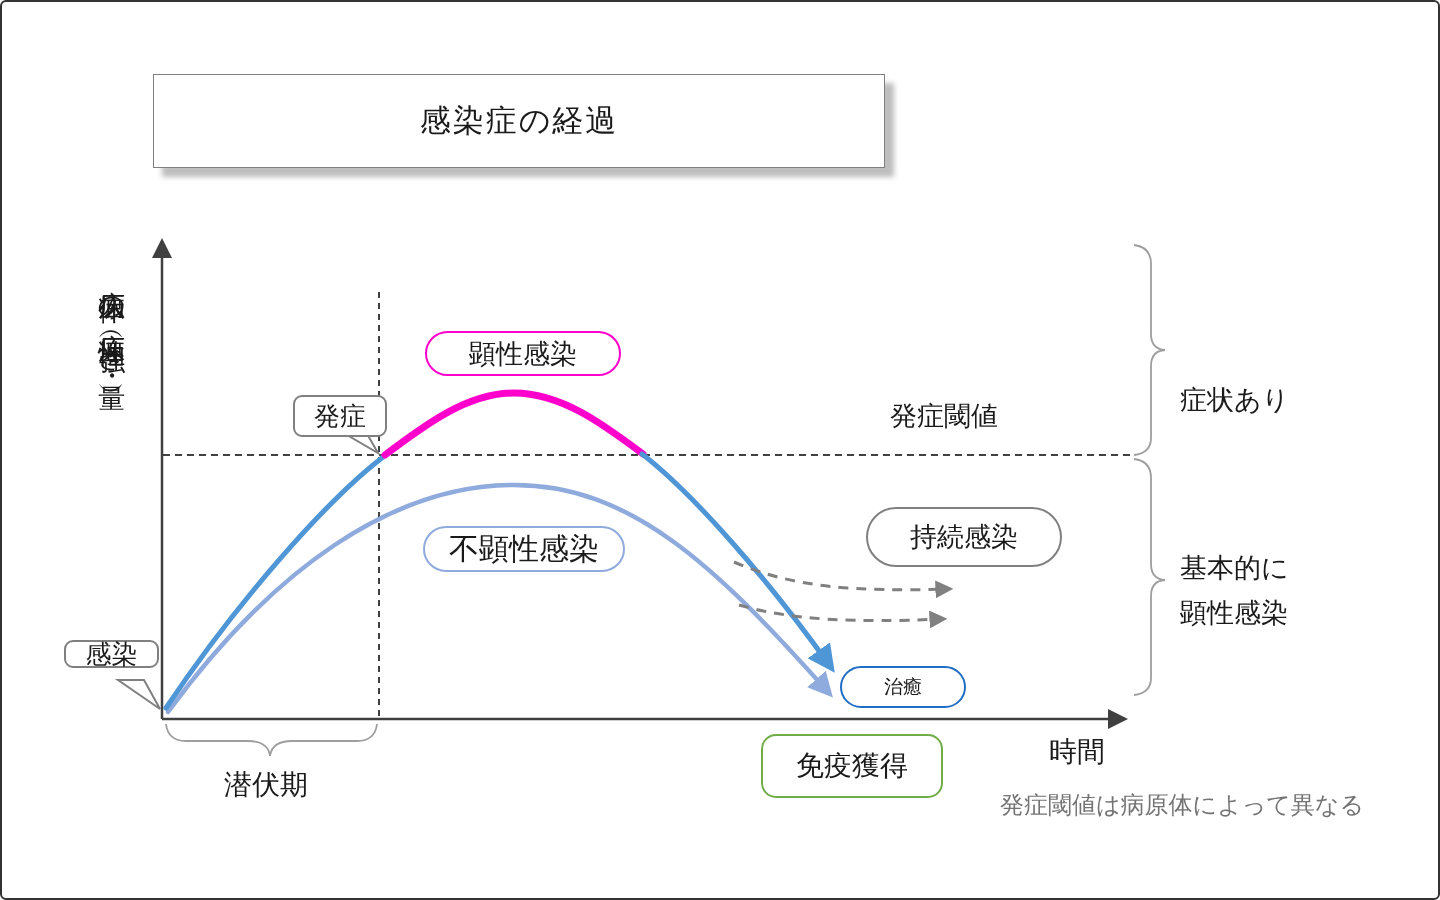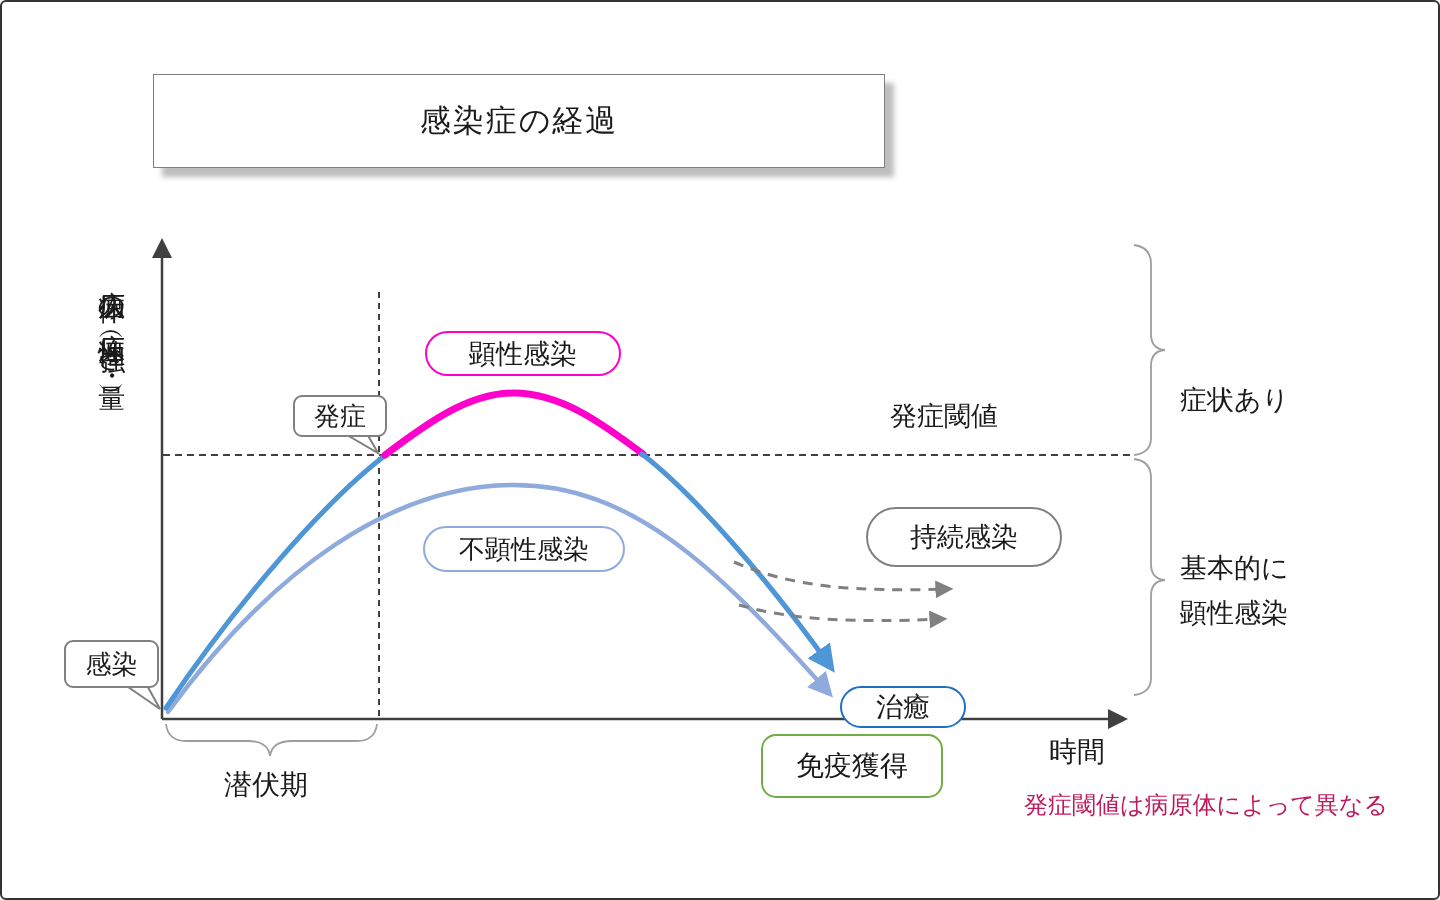--- a/index.html
+++ b/index.html
@@ -42,35 +42,35 @@
   .y-label{
     left:94px;top:268px;
     writing-mode:vertical-rl;
     font-size:27px;letter-spacing:3px;
     line-height:1.1;
   }
 
   .txt{white-space:nowrap;}
   .t27{font-size:27px;}
   .t28{font-size:28px;}
-  .t24{font-size:24px;color:#be185d;margin-left:24px;}
+  .t24{font-size:24px;color:#737373;}
 
   .tag{
     display:flex;align-items:center;justify-content:center;
     background:#fff;white-space:nowrap;
   }
   .pill{border-radius:999px;}
 
   .apparent-box{left:423px;top:329px;width:196px;height:45px;border:2.5px solid var(--magenta);font-size:27px;}
-  .inapparent-box{left:421px;top:524px;width:202px;height:46px;border:2px solid var(--ltblue);font-size:26px;}
+  .inapparent-box{left:421px;top:524px;width:202px;height:46px;border:2px solid var(--ltblue);font-size:30px;}
   .persistent-box{left:864px;top:505px;width:196px;height:60px;border:2px solid var(--gray);font-size:27px;text-align:center;}
-  .cure-box{left:838px;top:684px;width:126px;height:42px;border:2.5px solid var(--cureblue);font-size:27px;}
+  .cure-box{left:838px;top:664px;width:126px;height:42px;border:2.5px solid var(--cureblue);font-size:19px;}
   .immunity-box{left:759px;top:732px;width:182px;height:64px;border:2.5px solid var(--green);border-radius:15px;font-size:28px;}
   .onset-bubble{left:291px;top:393px;width:94px;height:42px;border:2px solid var(--gray);border-radius:9px;font-size:26px;}
-  .infection-bubble{left:62px;top:638px;width:95px;height:48px;border:2px solid var(--gray);border-radius:9px;font-size:26px;}
+  .infection-bubble{left:62px;top:638px;width:95px;height:28px;border:2px solid var(--gray);border-radius:9px;font-size:26px;}
 
   .threshold-label{left:888px;top:396px;}
   .time-label{left:1047px;top:731px;font-family:Liberation Serif, serif;}
   .incubation-label{left:222px;top:764px;}
   .symptomatic-label{left:1178px;top:340px;margin-top:40px;}
   .asymptomatic-label{left:1178px;top:544px;line-height:45px;}
   .footnote{left:998px;top:787px;}
 </style>
 </head>
 <body>

